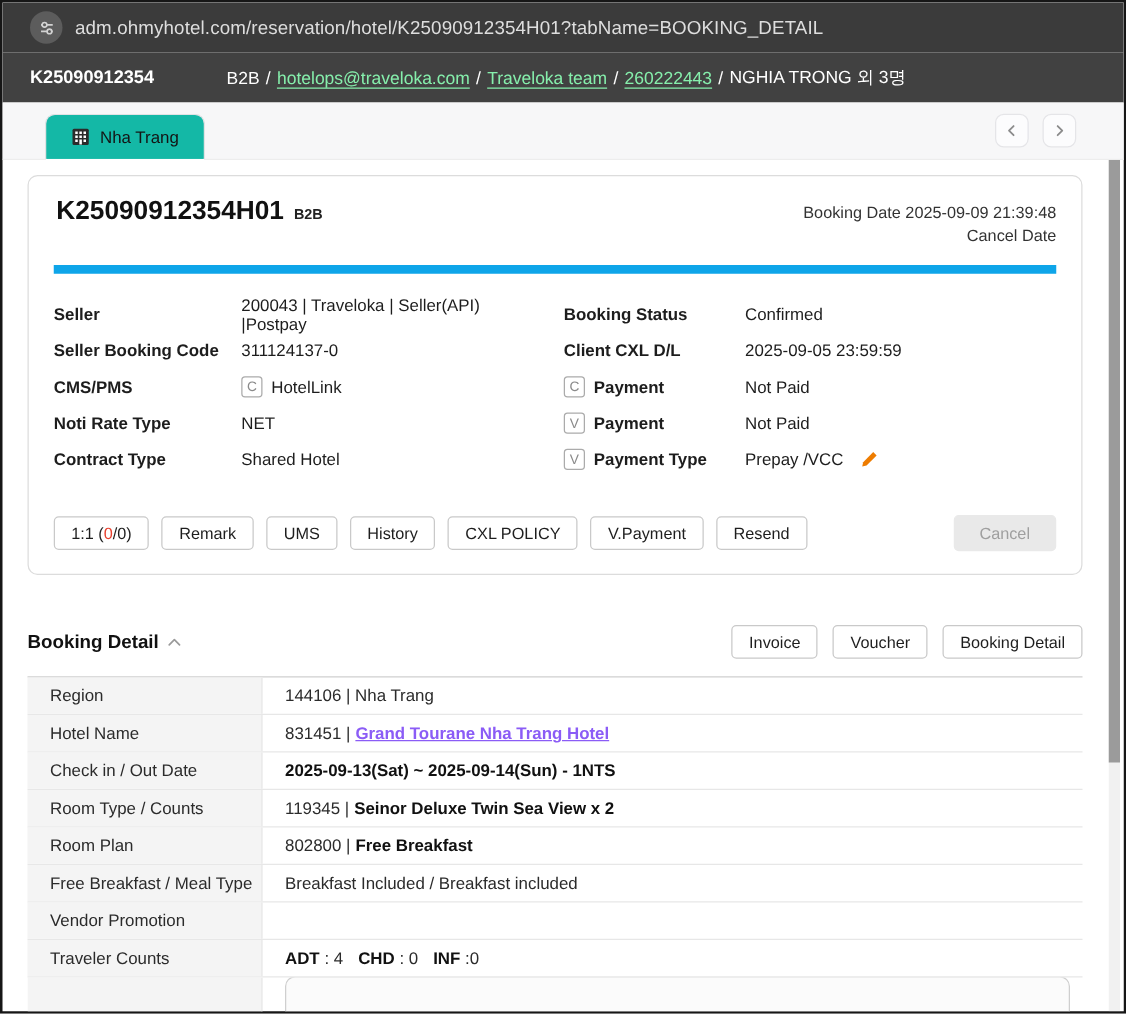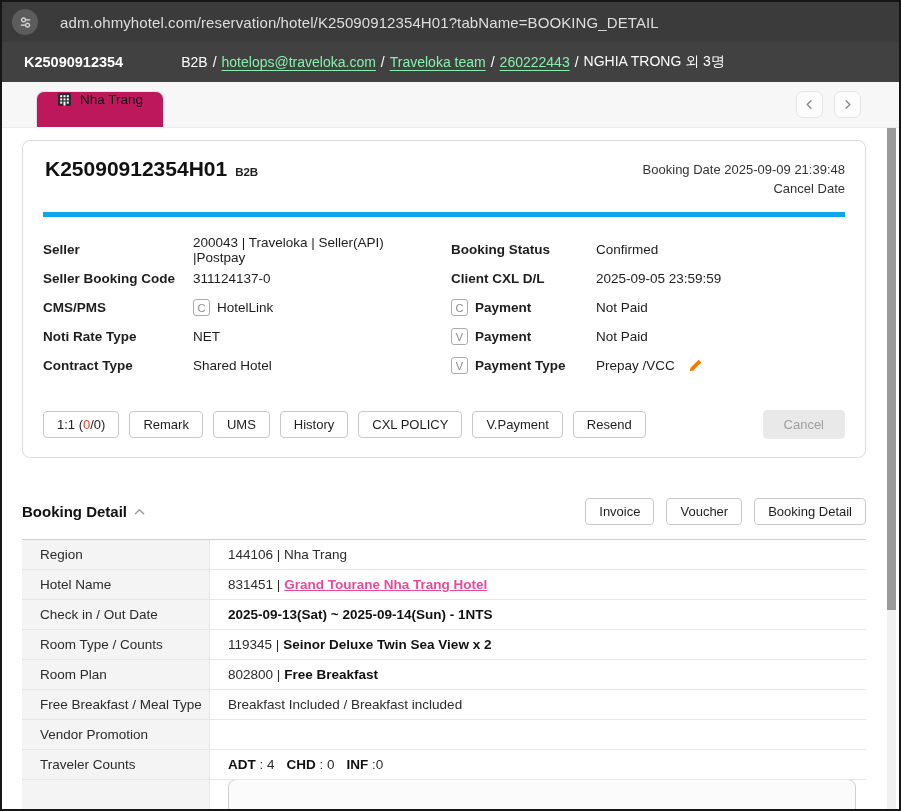--- a/index.html
+++ b/index.html
@@ -1,42 +1,42 @@
 <!DOCTYPE html>
 <html><head>
 <meta charset="utf-8">
 <style>
   * { box-sizing: border-box; margin: 0; padding: 0; }
   html,body { width: 901px; height: 811px; background:#fff; font-family:"Liberation Sans", sans-serif; }
   .window { position:relative; width:901px; height:811px; border:2px solid #161616; overflow:hidden; background:#fff; }
 
   
-  .urlbar { height:40px; background:#3b3b3b; display:flex; align-items:center; padding-left:10px; gap:22px; }
+  .urlbar { height:40px; background:#3b3b3b; display:flex; align-items:center; padding-left:22px; gap:10px; }
   .site-info-btn { width:26px; height:26px; border-radius:50%; background:#5c5c5c; display:flex; align-items:center; justify-content:center; flex:0 0 auto; }
   .url-text { color:#dedede; font-size:15px; letter-spacing:.1px; white-space:nowrap; }
 
   
   .appbar { height:40px; background:#414141; display:flex; align-items:center; padding-left:22px; color:#fff; font-size:14px; white-space:nowrap; }
   .appbar .code { font-weight:bold; font-size:14.5px; margin-right:58px; }
   .appbar .seg { margin:0 5px 0 5px; }
   .appbar a.link { color:#86efac; text-decoration:underline; text-underline-offset:3px; cursor:pointer; }
   .appbar .plain { color:#fff; }
 
   
   .tabstrip { height:46px; background:#f7f7f8; display:flex; align-items:flex-end; padding-left:34px; border-bottom:1px solid #ededed; position:relative; }
-  .tab { height:37px; background:#be185d; border:1px solid #e2e2e4; border-bottom:1px solid #fff; margin-bottom:-1px; border-radius:8px 8px 0 0; display:flex; gap:8px; padding:0 20px; font-size:13.5px; color:#141414; font-weight:500; cursor:pointer; }
+  .tab { height:37px; background:#14b8a6; border:1px solid #e2e2e4; border-bottom:1px solid #fff; margin-bottom:-1px; border-radius:8px 8px 0 0; display:flex; align-items:center; gap:8px; padding:0 20px; font-size:13.5px; color:#141414; font-weight:500; cursor:pointer; }
   .tab-nav { position:absolute; right:38px; top:9px; display:flex; gap:11px; }
   .nav-btn { width:27px; height:27px; background:#fcfcfd; border:1px solid #e5e5e8; border-radius:7px; display:flex; align-items:center; justify-content:center; cursor:pointer; }
 
   
   .content { padding:12px 33px 0 20px; }
 
   
   .card { border:1px solid #dcdcdc; border-radius:8px; background:#fff; padding:0 20px 18px 20px; }
-  .card-head { display:flex; justify-content:space-between; align-items:flex-start; padding:16px 0 14px 0; border-bottom:5px solid #0ea5e9; }
+  .card-head { display:flex; justify-content:space-between; align-items:flex-start; padding:16px 0 14px 0; border-bottom:7px solid #0ea5e9; }
   .card-title-wrap { display:flex; align-items:baseline; gap:8px; padding-left:2px; }
   .card-title { font-size:21px; font-weight:bold; color:#111; }
   .card-badge { font-size:11.5px; font-weight:bold; color:#222; }
   .card-dates { text-align:right; font-size:13px; color:#333; line-height:19px; padding-top:3px; }
 
   .fields { display:grid; grid-template-columns:1fr 1fr; column-gap:14px; padding-top:18px; }
   .fcol { display:flex; flex-direction:column; }
   .frow { display:flex; align-items:center; height:29px; }
   .flabel { width:150px; flex:0 0 150px; font-weight:600; font-size:13.5px; color:#1d1d1d; display:flex; align-items:center; gap:7px; }
   .flabel.wide { width:145px; flex:0 0 145px; }
@@ -52,21 +52,21 @@
   
   .section-head { display:flex; align-items:center; margin-top:40px; }
   .section-title { font-size:15px; font-weight:bold; color:#111; display:flex; align-items:center; gap:7px; cursor:pointer; }
   .section-btns { margin-left:auto; display:flex; gap:12px; }
 
   .dtable { margin-top:14px; border-top:1px solid #cfcfcf; }
   .trow { display:flex; align-items:stretch; min-height:30px; border-bottom:1px solid #e7e7e7; }
   .tlabel { width:188px; flex:0 0 188px; background:#f4f4f4; border-right:1px solid #e7e7e7; display:flex; align-items:center; padding-left:18px; font-size:13.5px; color:#2b2b2b; }
   .tvalue { flex:1; display:flex; align-items:center; padding-left:18px; font-size:13.5px; color:#2b2b2b; gap:4px; }
   .tvalue b { color:#111; }
-  .hotel-link { font-weight:bold; text-decoration:underline; color:#ec4899; cursor:pointer; }
+  .hotel-link { font-weight:bold; text-decoration:underline; color:#8b5cf6; cursor:pointer; }
   .trow.partial { height:23px; border-bottom:none; overflow:hidden; }
   .notes-box { flex:1; height:40px; border:1px solid #cfcfcf; border-radius:8px; background:#fbfbfb; margin:8px 10px 0 0; }
   .tc-group { margin-right:8px; white-space:pre; }
 
   
   .scrollbar { position:absolute; top:126px; right:3px; bottom:0; width:9px; background:#f1f1f1; }
   .scroll-thumb { width:100%; height:482px; background:#9b9b9b; cursor:pointer; }
 </style>
 </head>
 <body>

